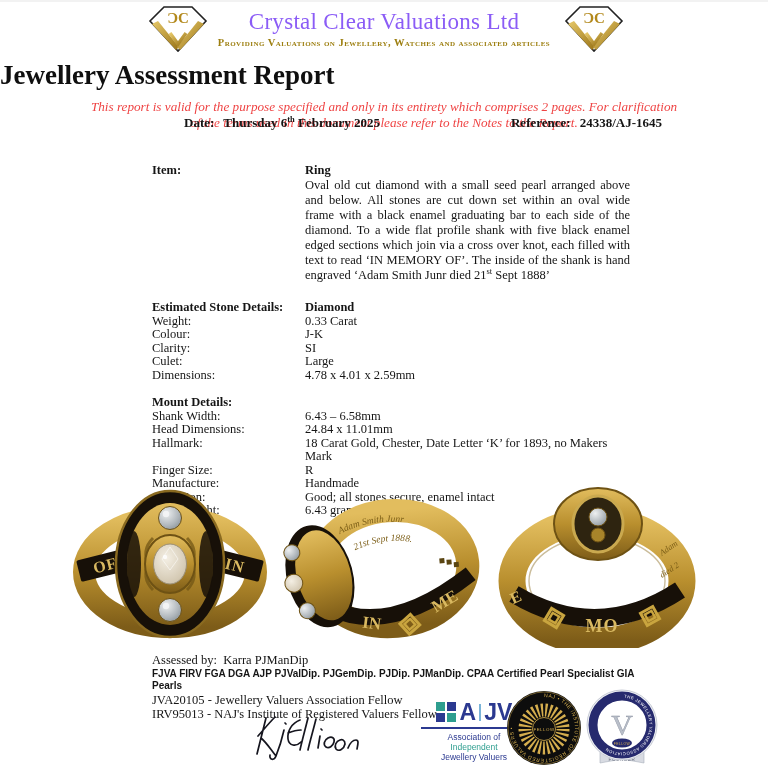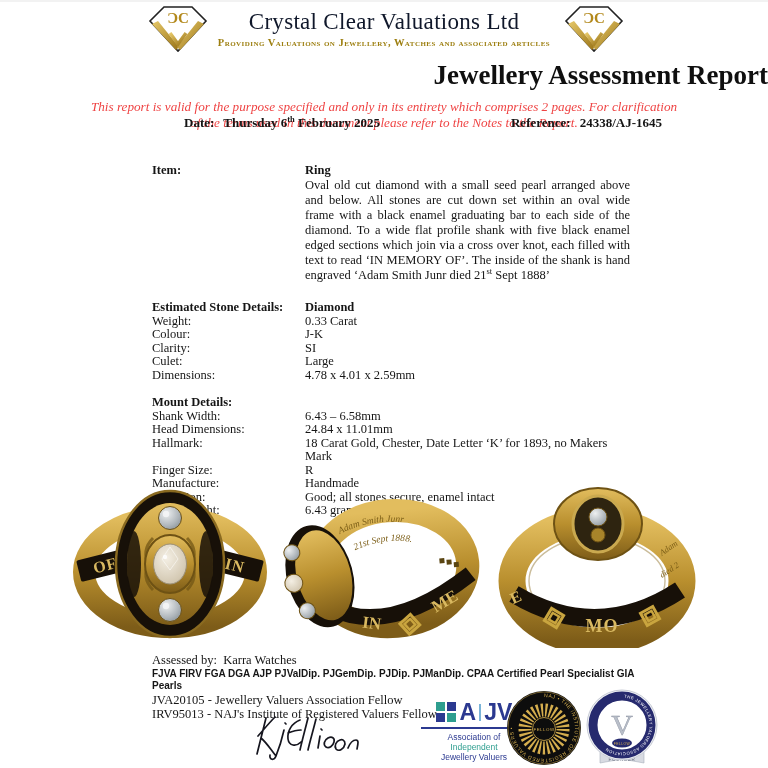--- a/index.html
+++ b/index.html
@@ -4,25 +4,25 @@
 <style>
   html,body{margin:0;padding:0;background:#ffffff;}
   .page{position:relative;width:768px;height:768px;background:#ffffff;overflow:hidden;
         font-family:"Liberation Serif",serif;color:#151515;}
   .b{font-weight:bold;}
   
   .logo{position:absolute;top:3px;width:64px;height:52px;}
   .logo-left{left:146px;}
   .logo-right{left:562px;}
   .company{position:absolute;left:0;right:0;top:9px;text-align:center;}
-  .company-name{font-size:23px;color:#0f172a;letter-spacing:.3px;}
+  .company-name{font-size:23px;color:#8b5cf6;letter-spacing:.3px;}
   .tagline{font-size:10.5px;font-weight:bold;color:#9d7f10;font-variant:small-caps;
            letter-spacing:.45px;margin-top:2px;}
   
-  .title{position:absolute;left:0;right:0;top:60px;text-align:right;font-size:27px;
+  .title{position:absolute;left:0;right:0;top:60px;text-align:left;font-size:27px;
          font-weight:bold;color:#0f0f0f;}
   .disclaimer{position:absolute;left:50%;transform:translateX(-50%);top:99px;width:588px;
               font-size:13.2px;font-style:italic;line-height:15.5px;text-align:center;color:#ef4444;}
   .meta-row{position:absolute;left:152px;top:115px;width:478px;display:flex;
             justify-content:space-between;font-size:13px;font-weight:bold;margin-left:32px;}
   .meta-label{margin-right:9px;}
   sup.sp{font-size:8.5px;vertical-align:super;line-height:0;}
   
   .details{position:absolute;left:152px;top:156px;width:478px;font-size:12.5px;}
   .drow{display:flex;line-height:13.5px;}
@@ -269,21 +269,21 @@
         <ellipse cx="114" cy="38" rx="44" ry="36" fill="url(#goldg)" stroke="#6e5214" stroke-width="2"></ellipse>
         <ellipse cx="114" cy="38" rx="25" ry="28" fill="#2e2410"></ellipse>
         <ellipse cx="114" cy="38" rx="25" ry="28" fill="none" stroke="#caa94f" stroke-width="3"></ellipse>
         <circle cx="114" cy="31" r="9" fill="url(#pearlg)" stroke="#6e5214"></circle>
         <circle cx="114" cy="49" r="7" fill="#a8842a" stroke="#6e5214"></circle>
       </g>
     </svg>
   </div>
 
   <div class="assessor">
-    <div><span>Assessed by:</span>&nbsp; <span>Karra Watches</span></div>
+    <div><span>Assessed by:</span>&nbsp; <span>Karra PJManDip</span></div>
     <div class="creds">FJVA FIRV FGA DGA AJP PJValDip. PJGemDip. PJDip. PJManDip.  CPAA Certified Pearl Specialist  GIA Pearls</div>
     <div>JVA20105 - Jewellery Valuers Association Fellow</div>
     <div>IRV95013 - NAJ's Institute of Registered Valuers Fellow</div>
   </div>
 
   <svg class="signature" viewBox="0 0 112 58">
     <path d="M16,10 C13,22 10,34 7,46 M8,28 C15,20 20,14 25,9 M11,30 C17,35 21,42 26,48 M34,22 c-2,9 -4,16 -8,26 c-2,5 -7,4 -6,-1 M35,15 l1,1 M50,12 c-8,3 -13,11 -12,19 c1,7 8,8 13,3 m-13,-9 c5,-2 9,-3 13,-3 M58,10 c-3,12 -6,23 -8,32 M66,11 c-3,12 -6,22 -8,31 M70,28 l-2,12 M71,21 l1,1 M78,30 c-4,2 -5,7 -2,9 c3,2 7,-1 8,-5 c1,-4 -2,-6 -6,-4 M90,32 c-4,1 -6,6 -4,9 c3,3 8,0 9,-5 c0,-4 -3,-5 -5,-4 M98,40 c2,-5 5,-8 8,-8 c3,0 2,4 1,9" stroke="#16161f" stroke-width="1.7" fill="none" stroke-linecap="round" stroke-linejoin="round"></path>
   </svg>
 
   <div class="aijv">

